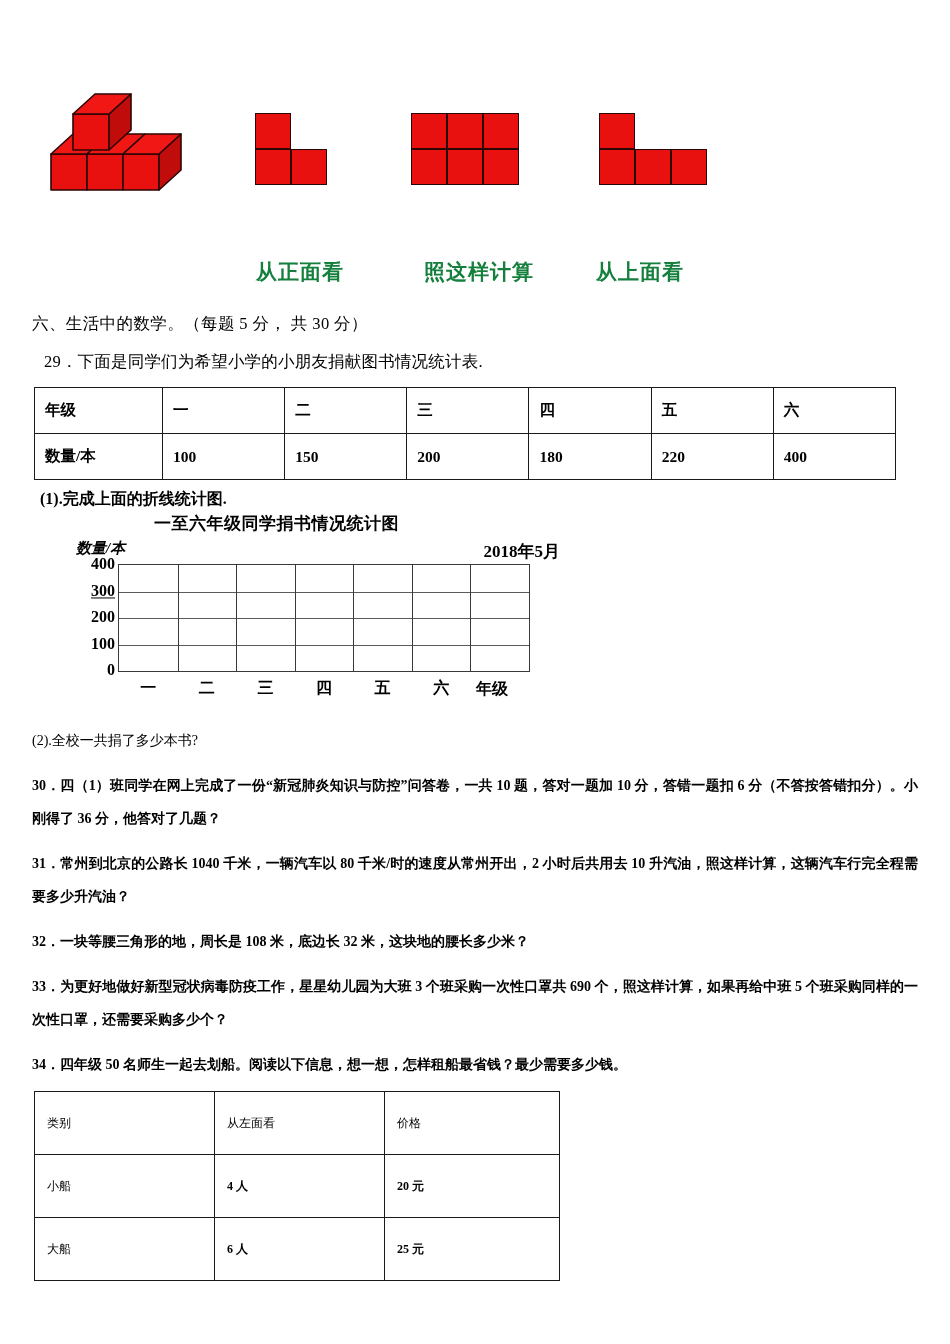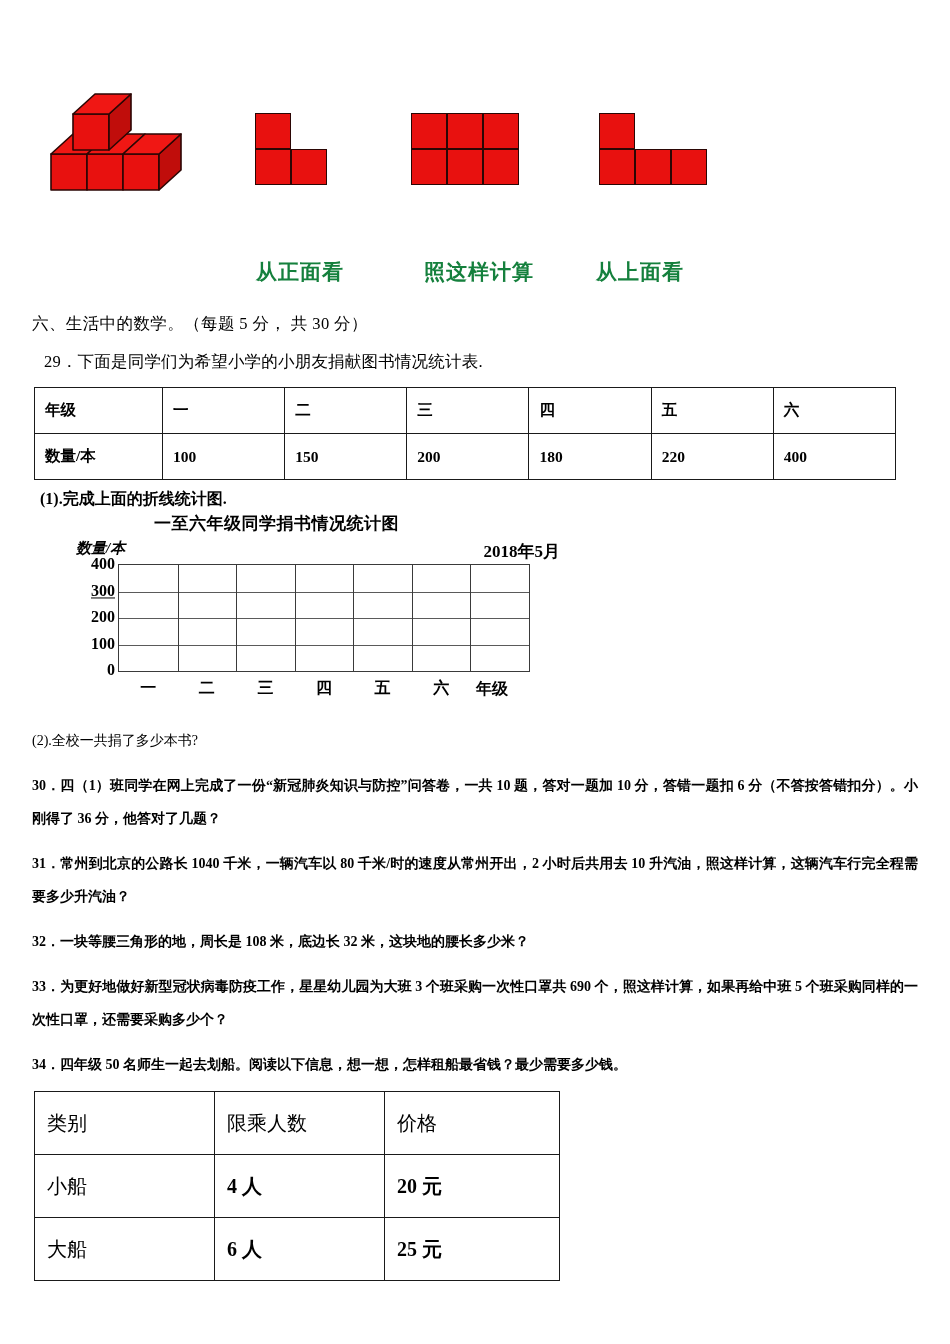--- a/index.html
+++ b/index.html
@@ -213,21 +213,21 @@
   table.boat-table {
     border-collapse: collapse;
     width: 526px;
     margin: 10px 0 0 2px;
     table-layout: fixed;
   }
   table.boat-table td {
     border: 1.4px solid #1a1a1a;
     height: 63px;
     padding: 10px 12px;
-    font-size: 20px;
+    font-size: 12px;
     vertical-align: middle;
   }
   table.boat-table td.col-a { width: 180px; }
   table.boat-table td.col-b { width: 170px; }
   table.boat-table tr.header-row td { font-weight: normal; }
   table.boat-table tr.body-row td.val { font-weight: bold; }
 </style>
 </head>
 <body>
 
@@ -364,21 +364,21 @@
   <p class="q-block">30．四（1）班同学在网上完成了一份“新冠肺炎知识与防控”问答卷，一共 10 题，答对一题加 10 分，答错一题扣 6 分（不答按答错扣分）。小刚得了 36 分，他答对了几题？</p>
   <p class="q-block">31．常州到北京的公路长 1040 千米，一辆汽车以 80 千米/时的速度从常州开出，2 小时后共用去 10 升汽油，照这样计算，这辆汽车行完全程需要多少升汽油？</p>
   <p class="q-block">32．一块等腰三角形的地，周长是 108 米，底边长 32 米，这块地的腰长多少米？</p>
   <p class="q-block">33．为更好地做好新型冠状病毒防疫工作，星星幼儿园为大班 3 个班采购一次性口罩共 690 个，照这样计算，如果再给中班 5 个班采购同样的一次性口罩，还需要采购多少个？</p>
   <p class="q-block">34．四年级 50 名师生一起去划船。阅读以下信息，想一想，怎样租船最省钱？最少需要多少钱。</p>
 
   <table class="boat-table">
     <tbody>
       <tr class="header-row">
         <td class="col-a">类别</td>
-        <td class="col-b">限乘人数</td>
+        <td class="col-b">从左面看</td>
         <td>价格</td>
       </tr>
       <tr class="body-row">
         <td class="col-a">小船</td>
         <td class="col-b val">4 人</td>
         <td class="val">20 元</td>
       </tr>
       <tr class="body-row">
         <td class="col-a">大船</td>
         <td class="col-b val">6 人</td>

